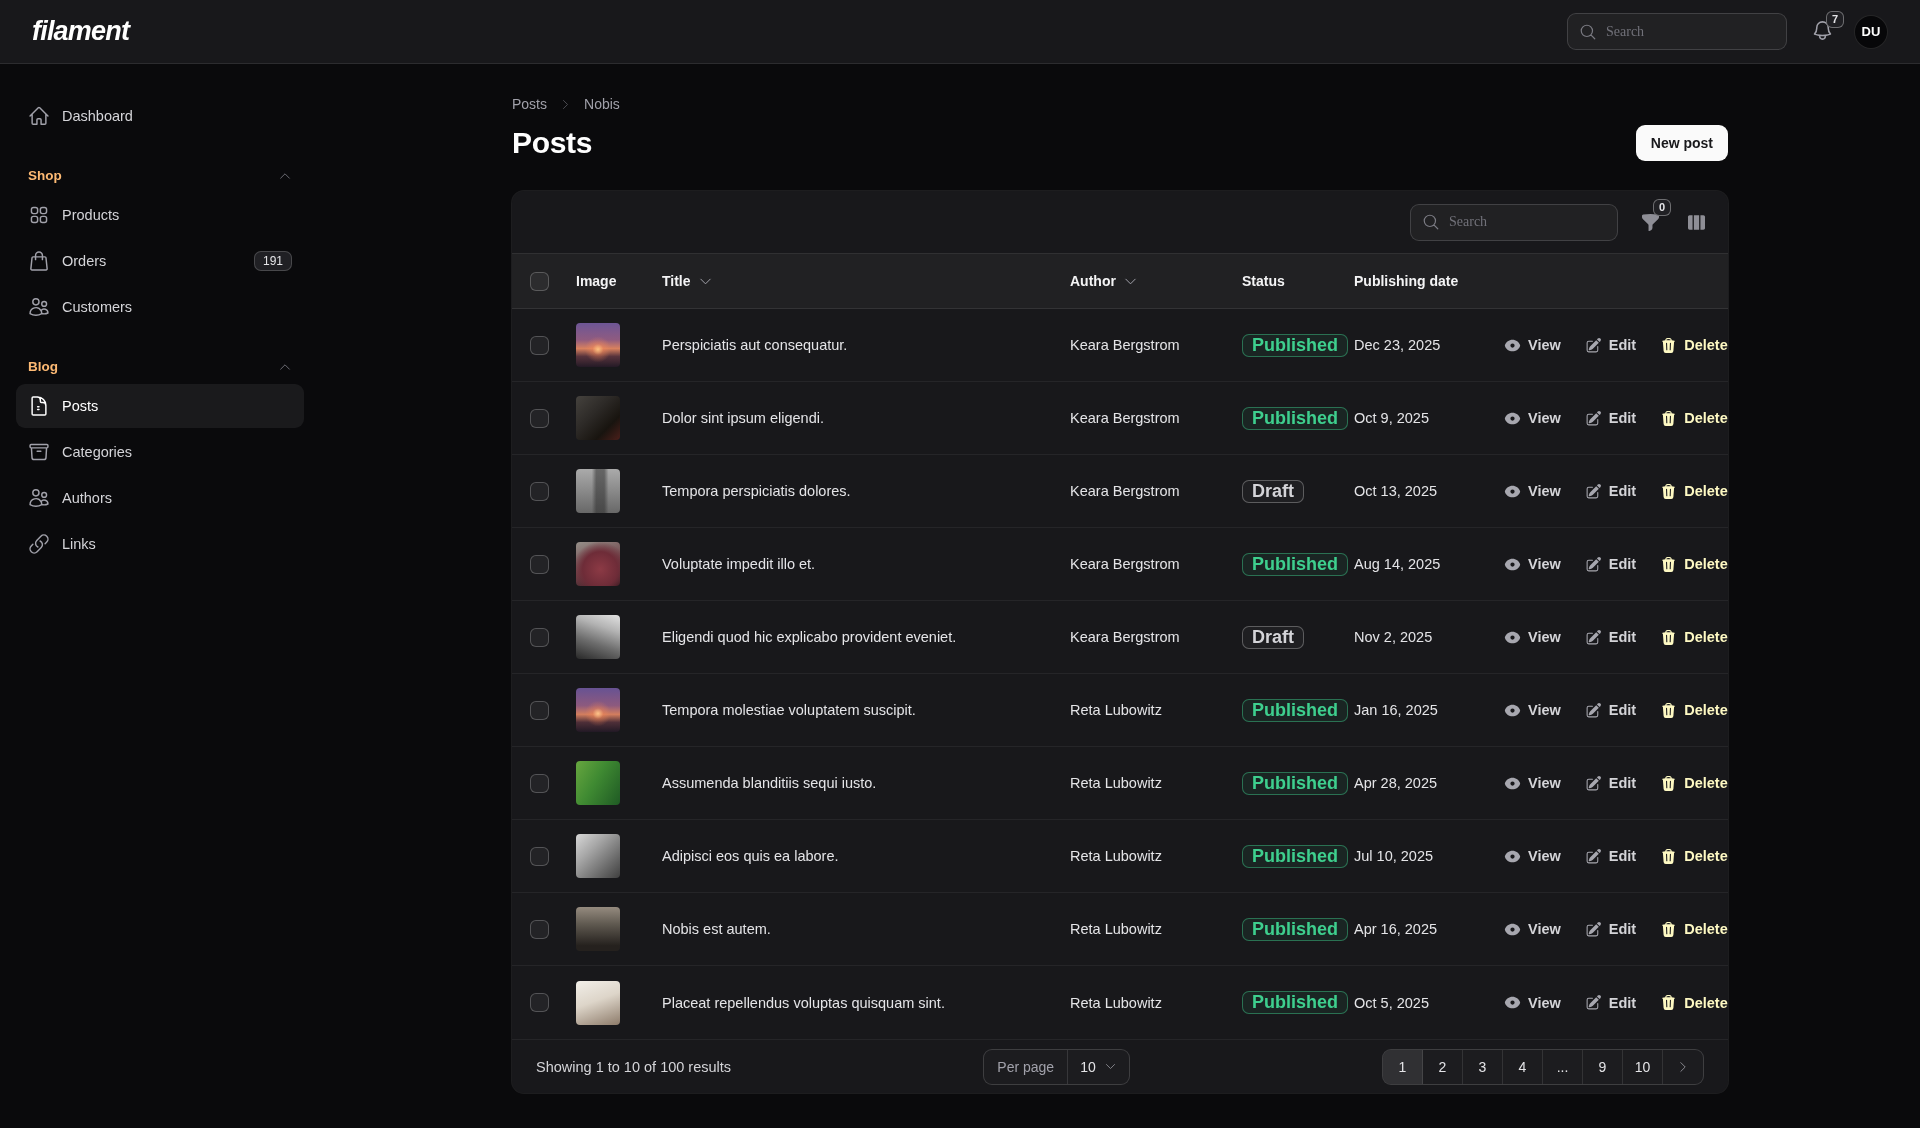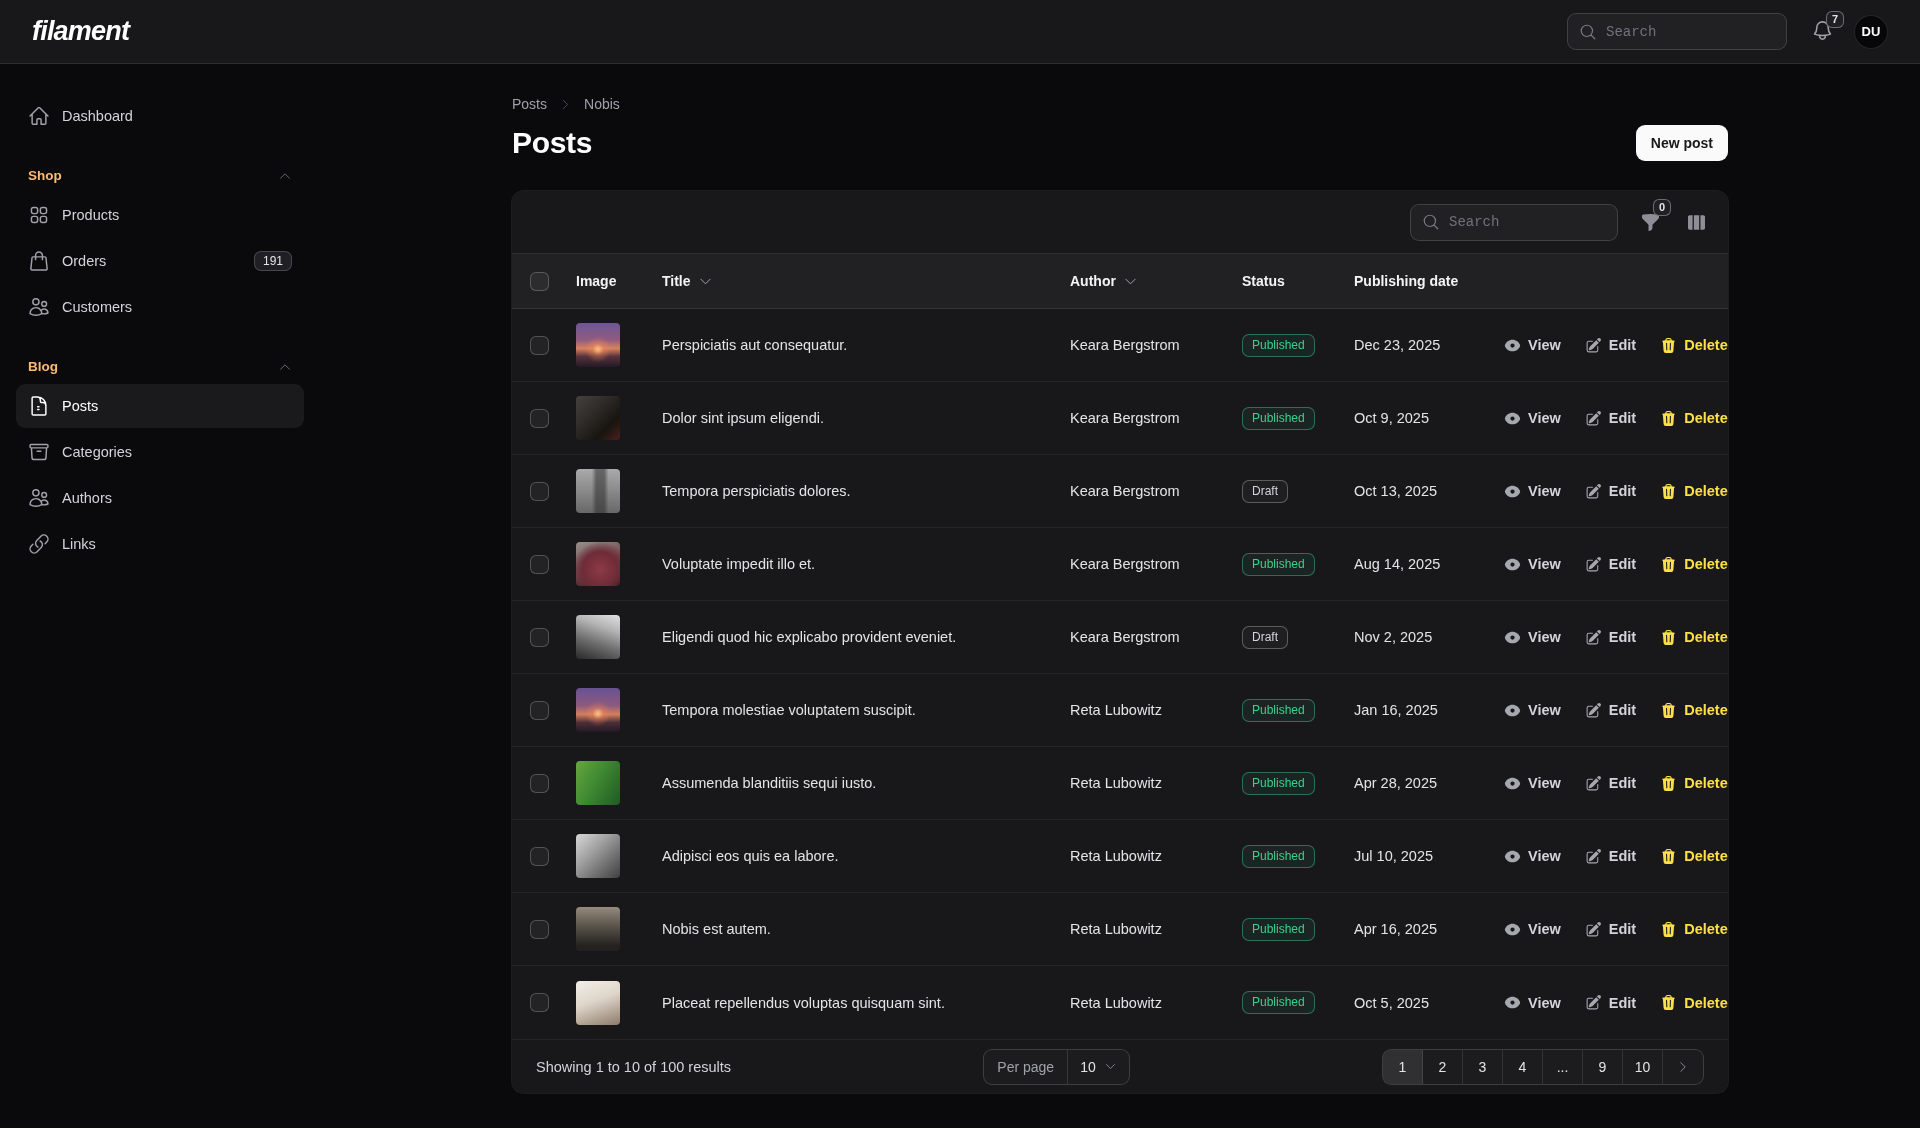--- a/index.html
+++ b/index.html
@@ -25,21 +25,21 @@
     display:flex; align-items:center; gap:9px;
     width:220px; height:37px; padding:0 11px;
     background:rgba(255,255,255,0.04);
     border:1px solid rgba(255,255,255,0.15);
     border-radius:9px;
   }
   .searchbox .icon { width:18px; height:18px; color:#7a7a82; }
   .searchbox input {
     background:transparent; border:none; outline:none;
     color:#e4e4e7; font-size:14px; width:100%;
-    font-family:Liberation Mono, monospace;
+    font-family:Liberation Serif, serif;
   }
   .searchbox input::placeholder { color:#717179; }
   .bell-wrap { position:relative; margin-left:24px; cursor:pointer; }
   .bell-wrap .icon { width:23px; height:23px; color:#a1a1aa; }
   .count-badge {
     position:absolute; top:-8px; right:-10px;
     background:#202024; border:1px solid rgba(255,255,255,0.35);
     color:#e4e4e7; font-size:11px; font-weight:600;
     border-radius:6px; padding:1px 5px; line-height:13px;
   }
@@ -122,30 +122,30 @@
   .trow:last-of-type { border-bottom:none; }
   .checkbox {
     width:19px; height:19px; border-radius:6px;
     background:rgba(255,255,255,0.05);
     border:1px solid rgba(255,255,255,0.22);
     margin-left:6px; cursor:pointer;
   }
   .thumb { width:44px; height:44px; border-radius:4px; background-size:cover; }
   .cell-text { color:#e4e4e7; font-size:14.5px; }
   .badge {
-    display:inline-block; font-size:12px; font-weight:400;
+    display:inline-block; font-size:18px; font-weight:700;
     border-radius:7px; padding:3px 9px; line-height:15px;
   }
   .badge.published { color:#3ecf8e; border:1px solid rgba(62,207,142,0.45); background:rgba(62,207,142,0.07); }
   .badge.draft { color:#d4d4d8; border:1px solid rgba(255,255,255,0.28); background:rgba(255,255,255,0.03); }
 
   .actions { display:flex; align-items:center; gap:24px; }
   .action { display:flex; align-items:center; gap:7px; font-size:14.5px; font-weight:600; color:#d4d4d8; cursor:pointer; }
   .action .icon { width:17px; height:17px; color:#a7a7af; }
-  .action.delete, .action.delete .icon { color:#fde047; }
+  .action.delete, .action.delete .icon { color:#fef9c3; }
 
   
   .card-footer {
     height:54px; display:flex; align-items:center; justify-content:space-between;
     padding:0 24px; border-top:1px solid rgba(255,255,255,0.06);
   }
   .results-summary { color:#d4d4d8; font-size:14.5px; }
   .per-page {
     display:flex; align-items:stretch; height:36px;
     border:1px solid rgba(255,255,255,0.15); border-radius:9px;

